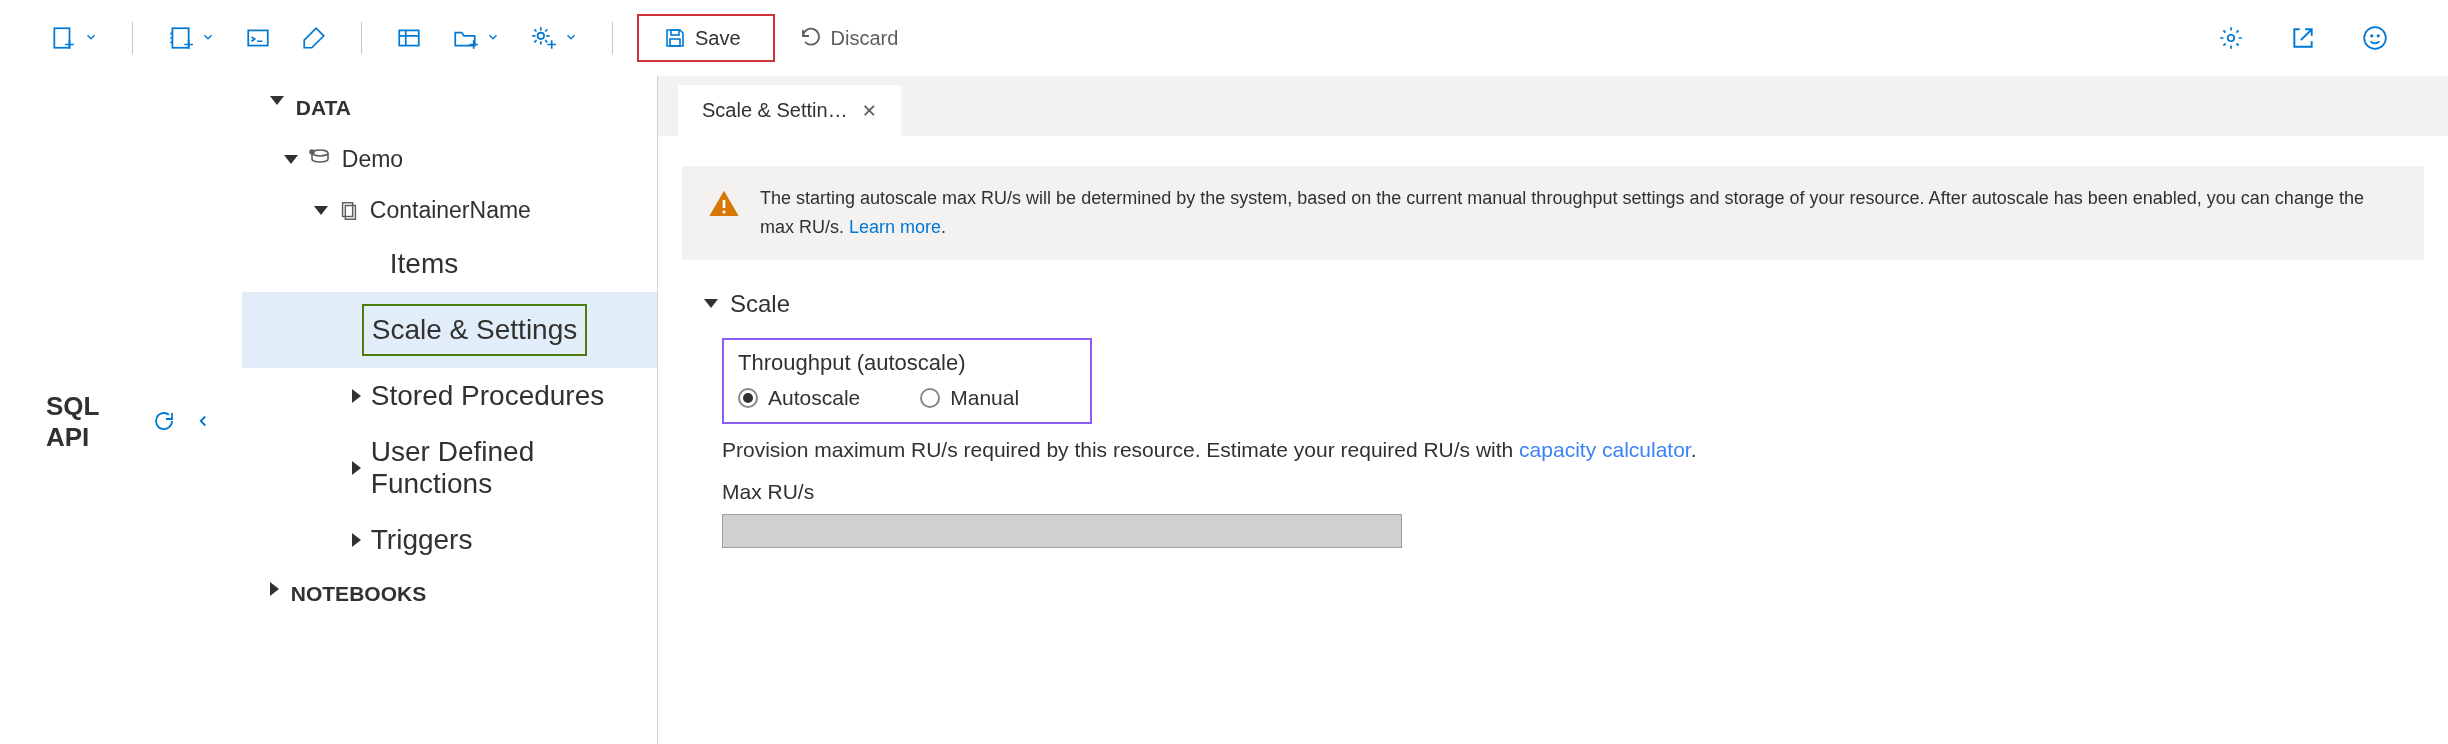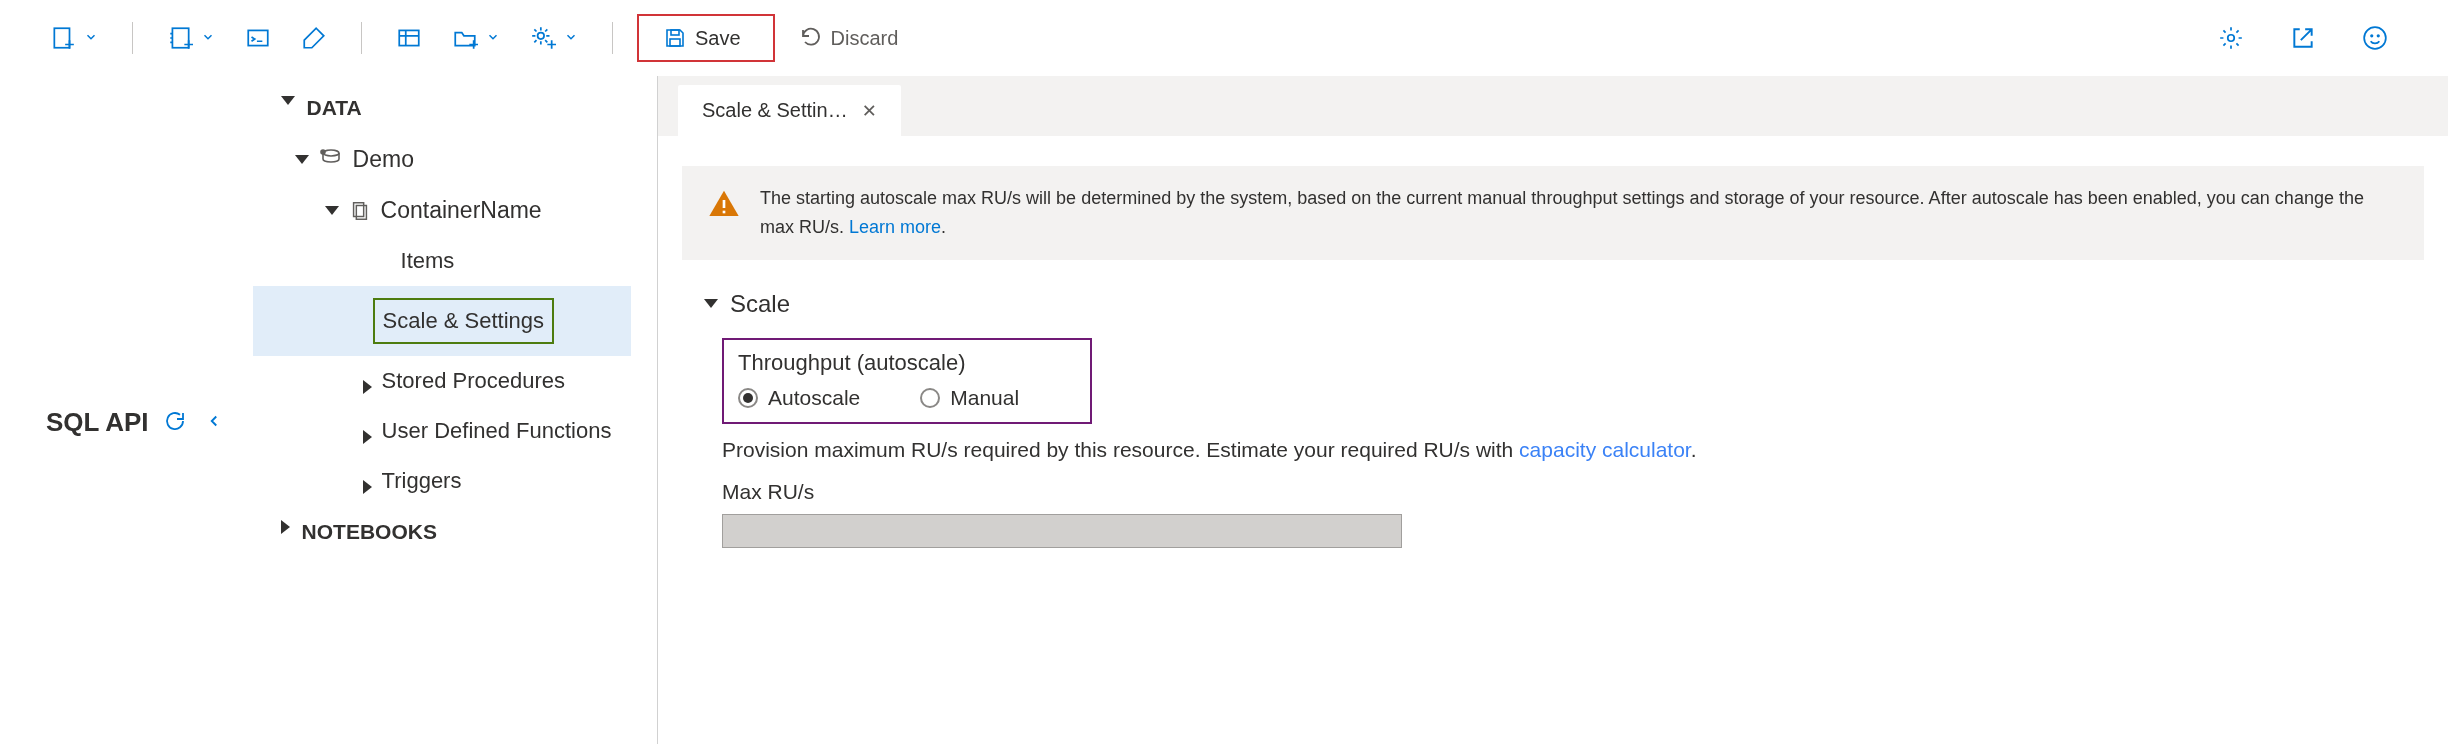--- a/index.html
+++ b/index.html
@@ -117,24 +117,24 @@
   .tree-container {
     display: flex;
     align-items: center;
     gap: 10px;
     padding: 12px 20px 12px 72px;
     font-size: 23px;
     cursor: pointer;
   }
   .tree-leaf {
     display: flex;
-    align-items: flex-end;
+    align-items: center;
     gap: 10px;
     padding: 12px 20px 12px 148px;
-    font-size: 22px;
+    font-size: 28px;
     cursor: pointer;
   }
   .tree-leaf.with-caret { padding-left: 110px; }
   .tree-leaf.selected {
     background: #e1edf9;
   }
   .red-box-inline {
     border: 2px solid #4d7c0f;
     padding: 8px 8px;
   }
@@ -204,21 +204,21 @@
     align-items: center;
     gap: 12px;
     font-size: 24px;
     margin-bottom: 20px;
   }
 
   .throughput-block {
     margin-left: 18px;
   }
   .throughput-box {
-    border: 2px solid #701a75;
+    border: 2px solid #8b5cf6;
     padding: 10px 28px 12px 14px;
     display: inline-block;
     margin-bottom: 6px;
     min-width: 370px;
   }
   .throughput-label {
     font-size: 22px;
     margin-bottom: 10px;
   }
   .radio-row {

